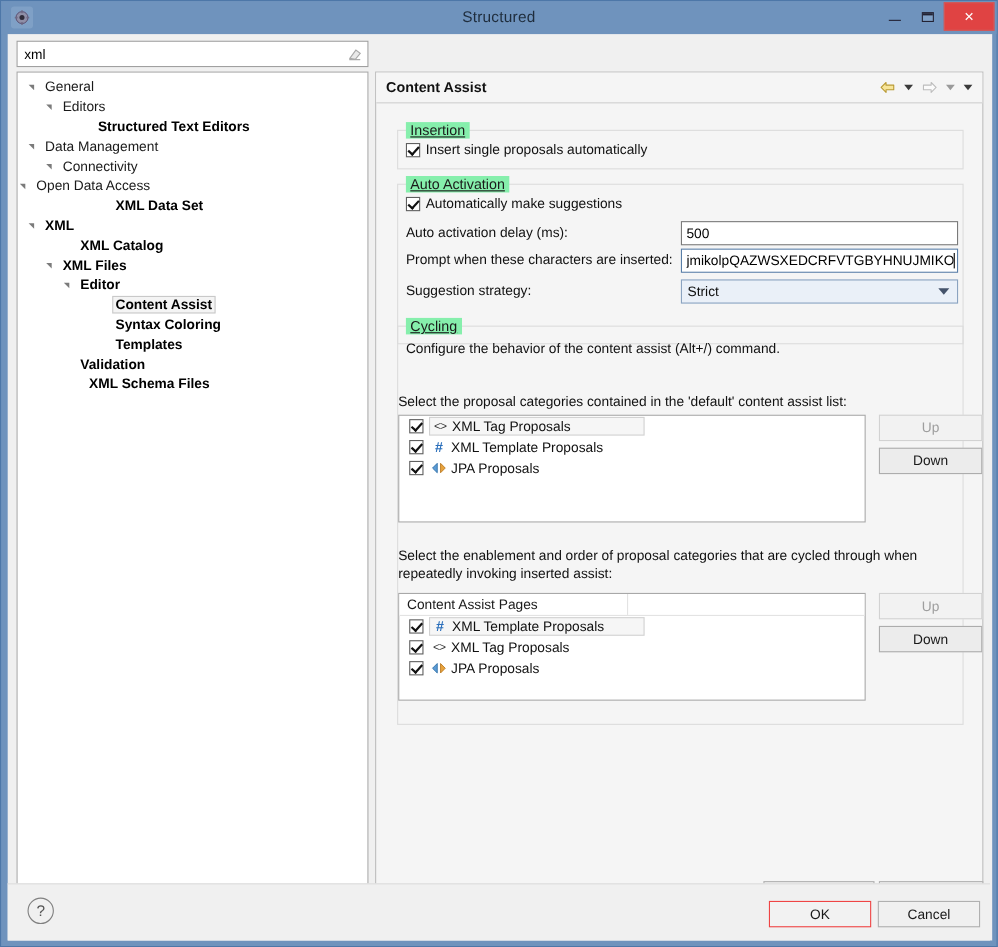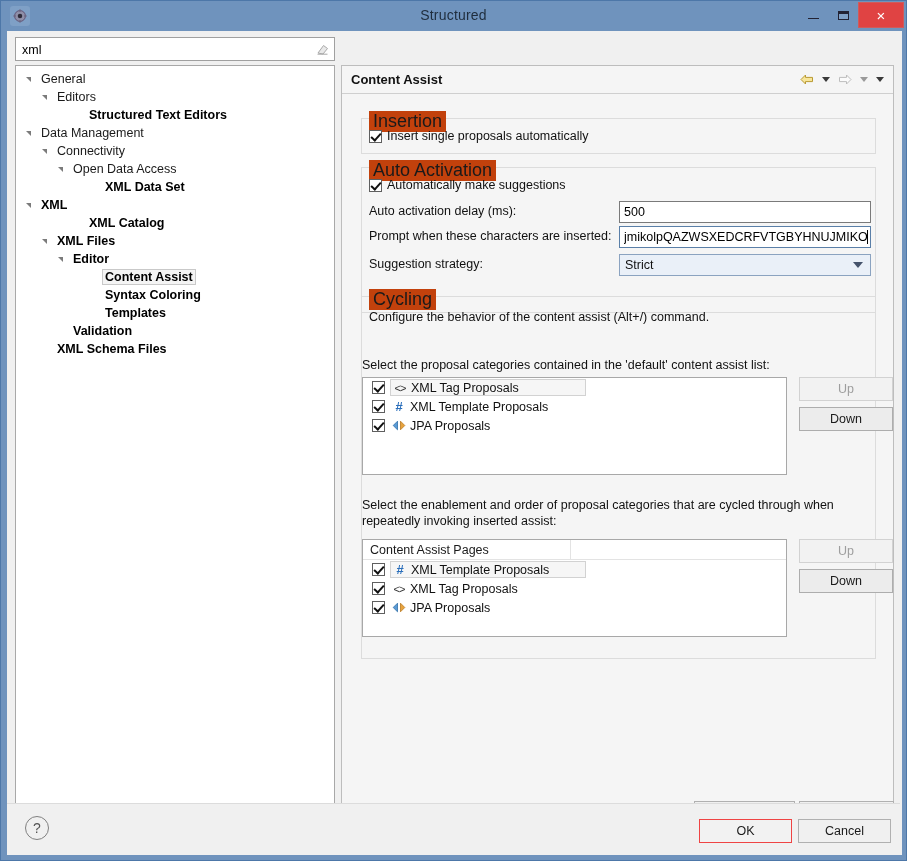--- a/index.html
+++ b/index.html
@@ -183,23 +183,24 @@
   .group {
     position: absolute;
     border: 1px solid #dcdcdc;
     background: transparent;
     box-sizing: border-box;
   }
   .group > .glegend {
     position: absolute;
     left: 7px; top: -8px;
     padding: 0 4px;
-    background: #c2410c;
-    font-size: 18px;
+    background: #86efac;
+    font-size: 13px;
     color: #1a1a1a;
+    text-decoration: underline;
   }
   .chk-row { display: flex; align-items: center; font-size: 12.5px; color: #111; }
   .cbox {
     width: 13px; height: 13px;
     border: 1px solid #5f5f5f;
     background: #fff;
     box-sizing: border-box;
     position: relative;
     flex: 0 0 13px;
     margin-right: 5px;
@@ -399,33 +400,33 @@
             <span class="lbl">Structured Text Editors</span>
           </div>
           <div class="tnode" style="padding-left: 8px;">
             <span class="arrow open"></span>
             <span class="lbl">Data Management</span>
           </div>
           <div class="tnode" style="padding-left: 24px;">
             <span class="arrow open"></span>
             <span class="lbl">Connectivity</span>
           </div>
-          <div class="tnode" style="padding-left: 40px;">
+          <div class="tnode" style="">
             <span class="arrow open"></span>
             <span class="lbl">Open Data Access</span>
           </div>
           <div class="tnode bold" style="padding-left: 72px;">
             <span class="arrow none"></span>
             <span class="lbl">XML Data Set</span>
           </div>
           <div class="tnode bold" style="padding-left: 8px;">
             <span class="arrow open"></span>
             <span class="lbl">XML</span>
           </div>
-          <div class="tnode bold" style="padding-left: 40px; gap: 16px;">
+          <div class="tnode bold" style="padding-left: 40px;">
             <span class="arrow none"></span>
             <span class="lbl">XML Catalog</span>
           </div>
           <div class="tnode bold" style="padding-left: 24px;">
             <span class="arrow open"></span>
             <span class="lbl">XML Files</span>
           </div>
           <div class="tnode bold" style="padding-left: 40px;">
             <span class="arrow open"></span>
             <span class="lbl">Editor</span>
@@ -439,21 +440,21 @@
             <span class="lbl">Syntax Coloring</span>
           </div>
           <div class="tnode bold" style="padding-left: 72px;">
             <span class="arrow none"></span>
             <span class="lbl">Templates</span>
           </div>
           <div class="tnode bold" style="padding-left: 40px;">
             <span class="arrow none"></span>
             <span class="lbl">Validation</span>
           </div>
-          <div class="tnode bold" style="padding-left: 24px;">
+          <div class="tnode bold" style="padding-left: 24px; gap: 24px;">
             <span class="arrow none"></span>
             <span class="lbl">XML Schema Files</span>
           </div>
         </div>
     </div>
 
     <div class="content">
       <div class="content-head">
         <div class="content-title">Content Assist</div>
         <div class="navbtns">

